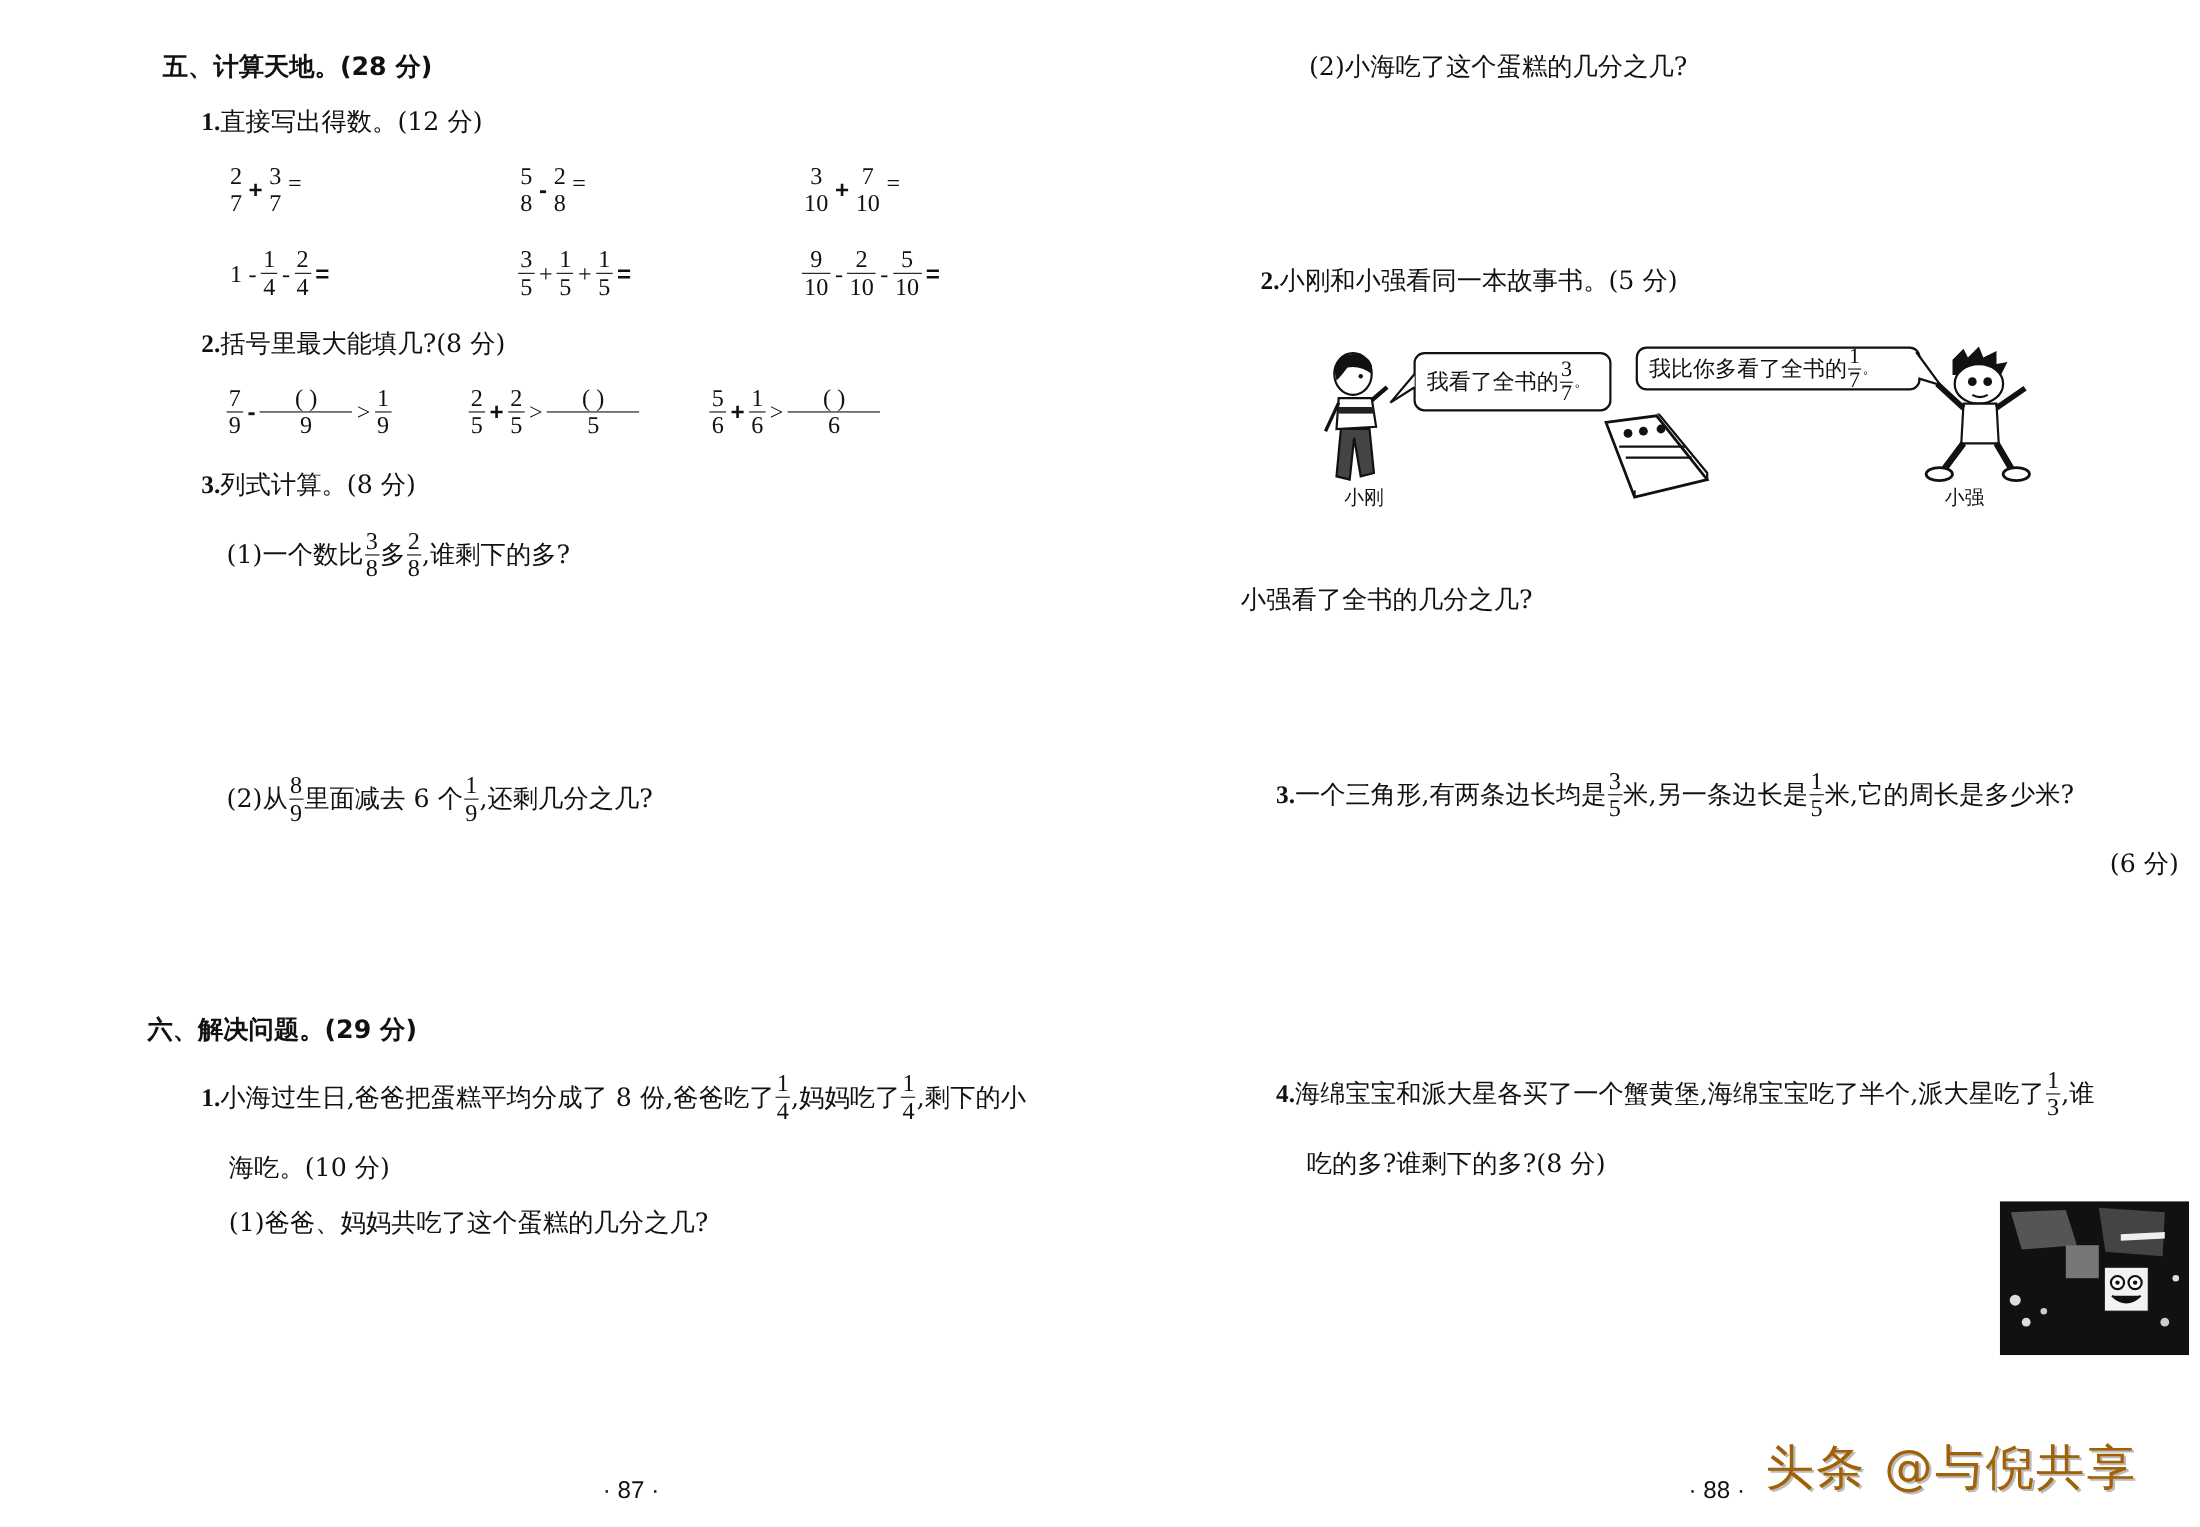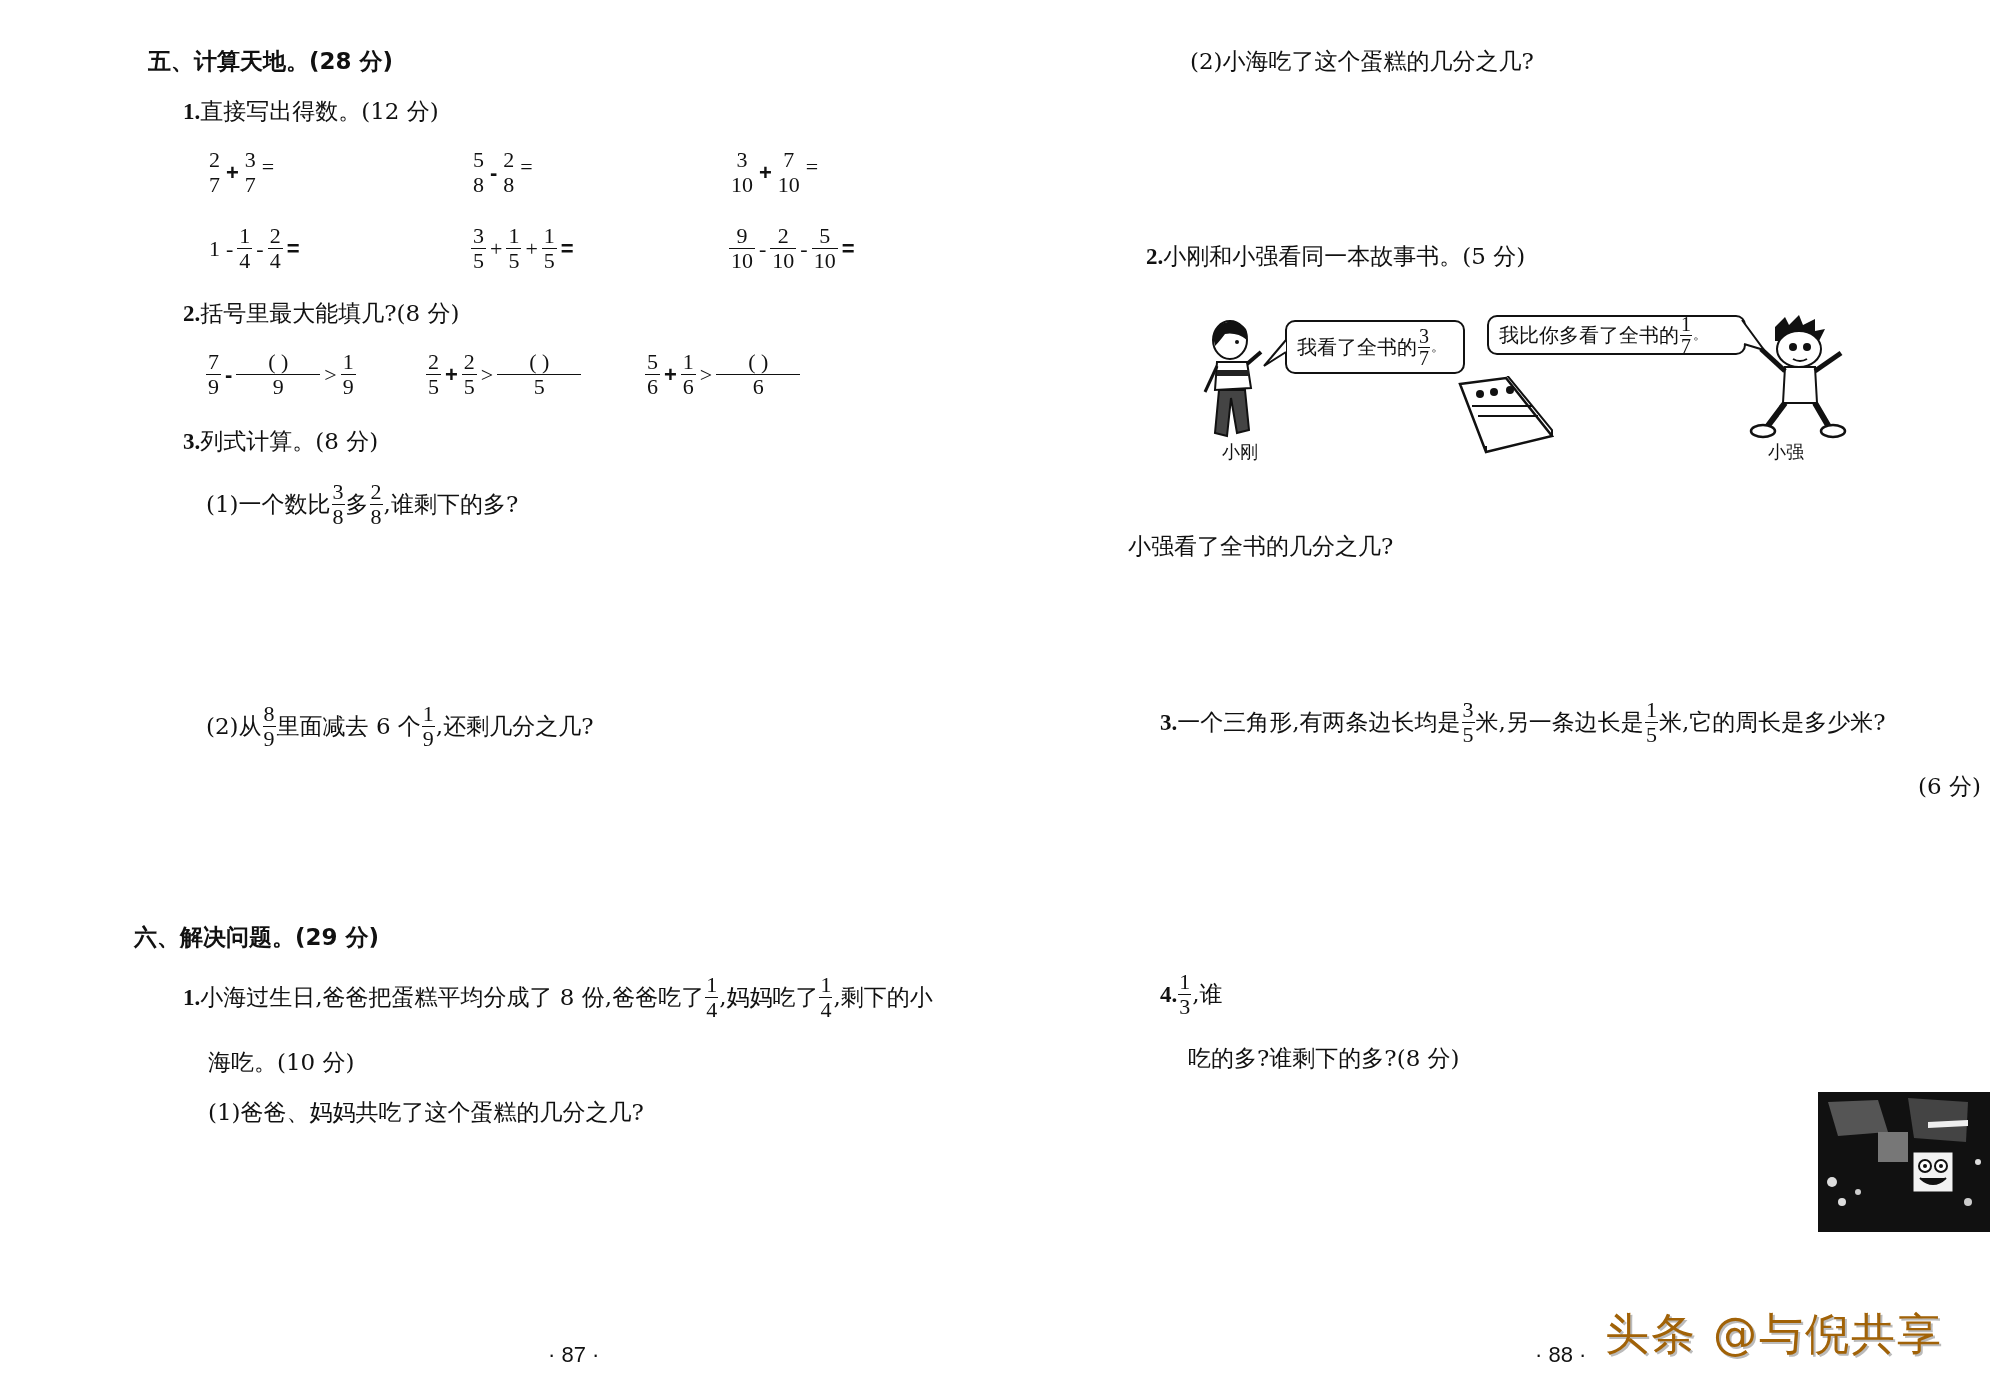--- a/index.html
+++ b/index.html
@@ -318,20 +318,21 @@
     <span class="inline-frac">
         <span class="n">1</span>
         <span class="d">5</span>
       </span>
     <span>米,它的周长是多少米?</span>
   </div>
   <div class="abs txt" style="left:1918px; top:771px;">(6 分)</div>
 
   <div class="abs mline q" style="left:1160px; top:970px;">
     <span class="qnum">4.</span>
+    <span>海绵宝宝和派大星各买了一个蟹黄堡,海绵宝宝吃了半个,派大星吃了</span>
     <span class="inline-frac">
         <span class="n">1</span>
         <span class="d">3</span>
       </span>
     <span>,谁</span>
   </div>
   <div class="abs txt" style="left:1188px; top:1043px;">吃的多?谁剩下的多?(8 分)</div>
 
   <svg class="abs" style="left:1818px; top:1092px;" width="172" height="140" viewBox="0 0 172 140">
     <rect x="0" y="0" width="172" height="140" fill="#111"></rect>

